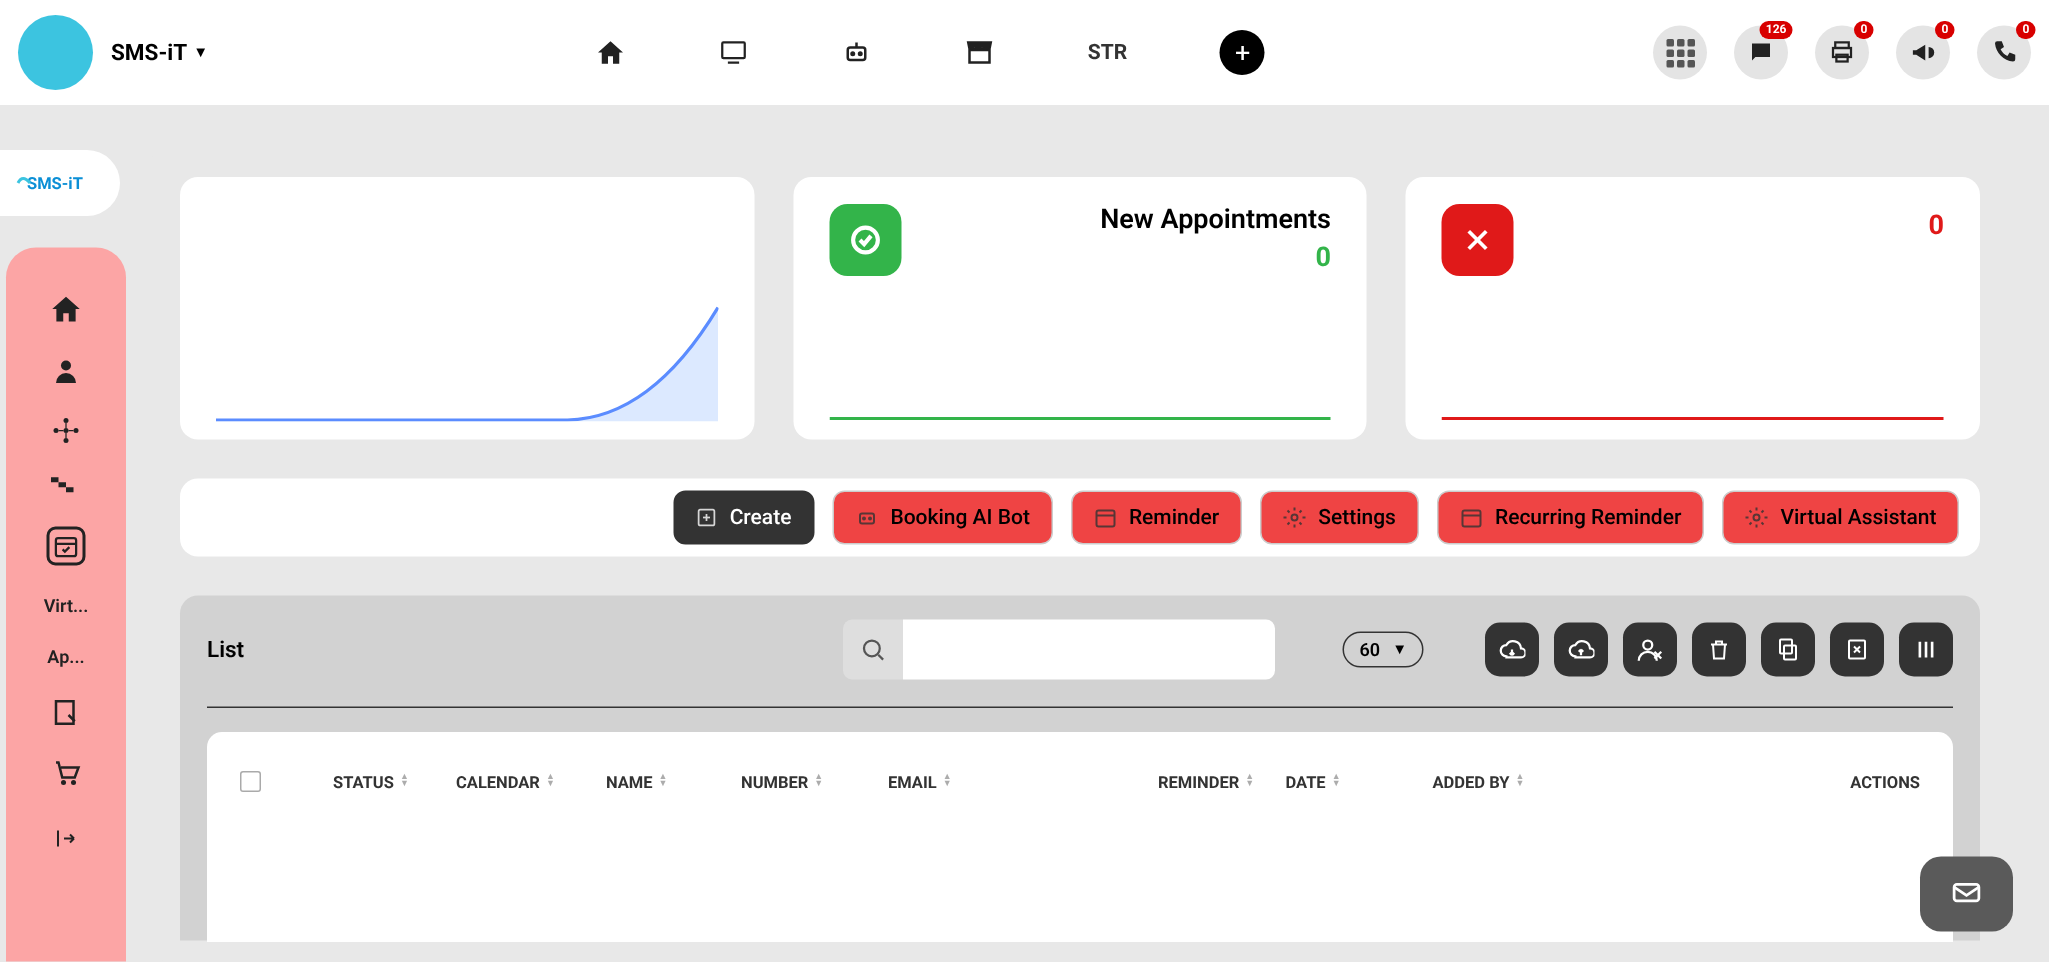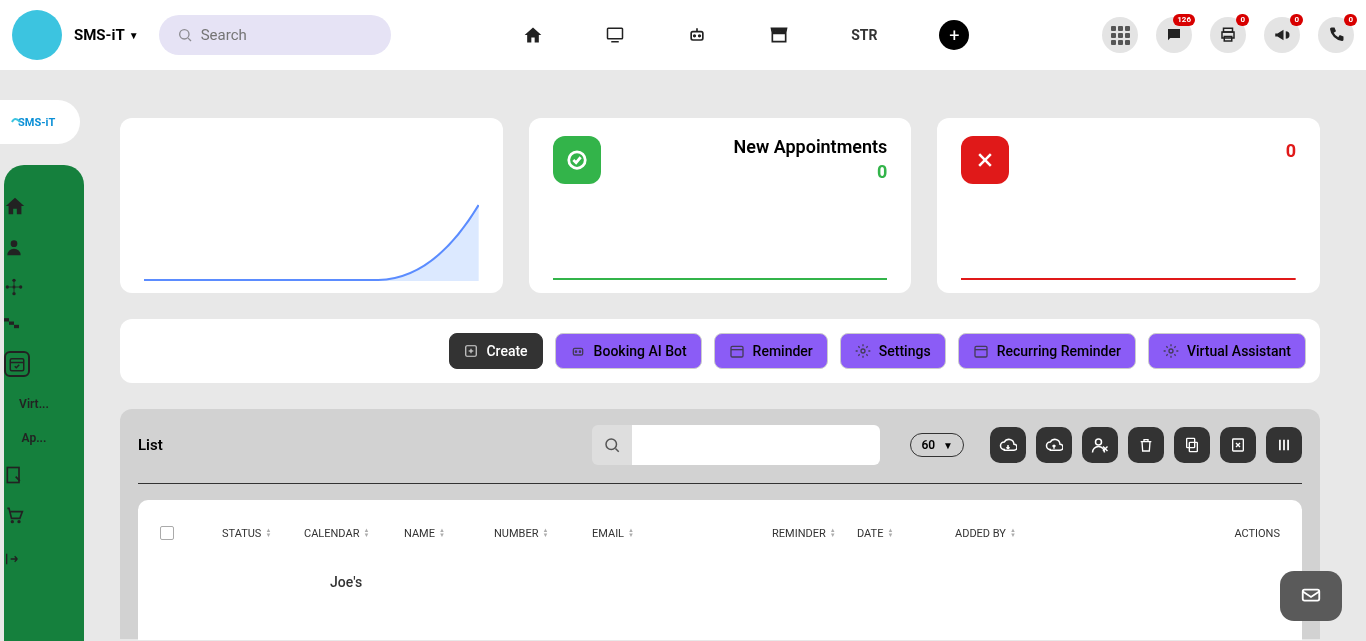--- a/index.html
+++ b/index.html
@@ -19,87 +19,78 @@
 .addbtn { width:30px; height:30px; border-radius:50%; background:#000; color:#fff; display:flex; align-items:center; justify-content:center; font-size:18px; }
 .topright { display:flex; align-items:center; gap:18px; margin-left:auto; }
 .grey-circ { width:36px; height:36px; border-radius:50%; background:#e4e4e4; display:flex; align-items:center; justify-content:center; font-size:16px; color:#333; position:relative; }
 .grid-icon { display:grid; grid-template-columns:repeat(3,5px); grid-template-rows:repeat(3,5px); gap:2px; }
 .grid-icon span { background:#555; border-radius:1px; }
 .badge { position:absolute; top:-3px; right:-3px; background:#d80000; color:#fff; font-size:8px; font-weight:700; border-radius:8px; padding:1px 4px; min-width:12px; text-align:center; line-height:1.2; }
 
 
 .sidebar-brand { position:absolute; left:0; top:100px; width:80px; height:44px; background:#fff; border-radius:0 22px 22px 0; display:flex; align-items:center; justify-content:center; font-size:10px; font-weight:700; color:#0b8fd6; }
 .sidebar-brand svg { width:60px; height:20px; }
-.sidebar { position:absolute; left:4px; top:165px; width:80px; background:#15803d; border-radius:20px 20px 0 0; height:476px; display:flex; flex-direction:column; padding-top:30px; gap:20px; }
+.sidebar { position:absolute; left:4px; top:165px; width:80px; background:#fca5a5; border-radius:20px 20px 0 0; height:476px; display:flex; flex-direction:column; align-items:center; padding-top:30px; gap:20px; }
 .side-ic { color:#222; font-size:20px; }
 .side-active { border:2px solid #222; border-radius:6px; padding:2px; height:26px; width:26px; display:flex; align-items:center; justify-content:center; }
 .side-label { font-size:12px; font-weight:600; color:#222; width:60px; overflow:hidden; white-space:nowrap; text-overflow:ellipsis; text-align:center; }
 
 
 .main { position:absolute; left:100px; top:98px; right:26px; bottom:0; background:#e8e8e8; border-radius:12px; padding:20px 20px 0 20px; overflow:hidden; }
 .cards { display:flex; gap:26px; }
 .card { flex:1; background:#fff; border-radius:12px; padding:18px 24px 8px 24px; height:175px; position:relative; overflow:hidden; }
 .card-row { display:flex; align-items:flex-start; gap:20px; }
 .card-icon { width:48px; height:48px; border-radius:12px; display:flex; align-items:center; justify-content:center; color:#fff; font-size:22px; }
 .ic-blue { background:#5b8cff; }
 .ic-green { background:#33b44a; }
 .ic-red { background:#e01919; }
 .card-title { font-size:18px; font-weight:600; margin-left:auto; text-align:right; }
 .card-val { font-size:18px; font-weight:700; margin-top:4px; }
 .v-blue { color:#5b8cff; } .v-green{ color:#33b44a; } .v-red{ color:#e01919; }
 .spark { position:absolute; left:24px; right:24px; bottom:12px; height:80px; }
 .spark svg { width:100%; height:100%; }
 
 
-.toolbar { margin-top:26px; background:#fff; border-radius:12px; height:64px; display:flex; align-items:center; justify-content:flex-end; padding:0 14px; gap:12px; }
-.tbtn { border:1px solid #ccc; background:#8b5cf6; border-radius:8px; height:36px; padding:0 14px; display:flex; align-items:center; gap:8px; font-size:14px; font-weight:500; cursor:pointer; }
+.toolbar { margin-top:26px; background:#fff; border-radius:12px; height:52px; display:flex; align-items:center; justify-content:flex-end; padding:0 14px; gap:12px; }
+.tbtn { border:1px solid #ccc; background:#ef4444; border-radius:8px; height:36px; padding:0 14px; display:flex; align-items:center; gap:8px; font-size:14px; font-weight:500; cursor:pointer; }
 .tbtn.dark { background:#333; color:#fff; border-color:#333; }
 .tbtn .ic { font-size:14px; opacity:.8; }
 
 
 .listpanel { margin-top:26px; background:#d2d2d2; border-radius:12px 12px 0 0; padding:16px 18px 0 18px; height:230px; }
-.listhead { display:flex; align-items:center; gap:12px; height:40px; }
+.listhead { display:flex; align-items:center; gap:27px; height:40px; }
 .list-title { font-size:15px; font-weight:600; flex-shrink:0; margin-right:auto; }
 .searchbox { display:flex; align-items:center; }
 .searchbox .magbtn { width:40px; height:40px; background:#dedede; display:flex; align-items:center; justify-content:center; border-radius:6px 0 0 6px; }
 .searchbox input { height:40px; width:248px; border:none; outline:none; padding:0 10px; background:#fff; border-radius:0 6px 6px 0; }
 .pagesel { border:1px solid #333; border-radius:20px; padding:4px 10px; display:flex; align-items:center; gap:8px; font-size:12px; font-weight:600; margin-left:18px; }
 .actcircles { display:flex; gap:10px; margin-left:14px; }
 .ac { width:36px; height:36px; border-radius:10px; background:#333; color:#fff; display:flex; align-items:center; justify-content:center; font-size:16px; }
 .divline { height:1px; background:#333; margin-top:18px; }
 .tablewrap { background:#fff; border-radius:10px 10px 0 0; margin-top:16px; padding:26px 22px 0 22px; height:140px; }
-.thead { display:flex; align-items:center; gap:10px; font-size:11px; font-weight:400; color:#333; }
+.thead { display:flex; align-items:center; gap:10px; font-size:11px; font-weight:700; color:#333; }
 .thead .col { display:flex; align-items:center; gap:4px; }
 .sorter { display:flex; flex-direction:column; font-size:6px; opacity:.4; line-height:.8; }
 .chk { width:14px; height:14px; border:1px solid #aaa; border-radius:2px; }
 .col-status{margin-left:38px;width:72px;} .col-cal{width:90px;} .col-name{width:80px;} .col-num{width:88px;} .col-email{width:170px;} .col-rem{width:75px;} .col-date{width:88px;} .col-added{width:80px;} .col-actions{margin-left:auto;}
 .trow { margin-top:34px; font-size:14px; color:#333; font-weight:500; padding-left:170px; }
 
 
 .chat-fab { position:absolute; right:24px; bottom:20px; width:62px; height:50px; background:#5a5a5a; border-radius:14px; display:flex; align-items:center; justify-content:center; color:#fff; font-size:24px; }
 
 svg { display:block; }
 </style>
 </head>
 <body>
 
 <div class="topbar">
   <div class="avatar-circle"></div>
   <div class="brand">
     <span>SMS-iT</span>
     <span class="chev">▼</span>
-  </div>
-  <div class="search-pill">
-    <span class="mag">
-      <svg width="16" height="16" viewBox="0 0 24 24" fill="none" stroke="#666" stroke-width="2">
-          <circle cx="11" cy="11" r="7"></circle>
-          <line x1="21" y1="21" x2="16.65" y2="16.65"></line>
-        </svg>
-    </span>
-    <input placeholder="Search" style="">
   </div>
   <div class="topcenter">
     <span class="tc-item">
       <svg width="20" height="20" viewBox="0 0 24 24" fill="#222">
           <path d="M12 3l10 9h-3v9h-5v-6h-4v6H5v-9H2z"></path>
         </svg>
     </span>
     <span class="tc-item">
       <svg width="20" height="18" viewBox="0 0 24 24" fill="none" stroke="#222" stroke-width="2">
           <rect x="2" y="3" width="20" height="14" rx="1"></rect>
@@ -442,23 +433,20 @@
             <span class="sorter">▲<br>▼</span>
           </div>
         <div class="col col-added">
             <span>ADDED BY</span>
             <span class="sorter">▲<br>▼</span>
           </div>
         <div class="col col-actions">
             <span>ACTIONS</span>
           </div>
       </div>
-      <div class="trow">
-        <span>Joe's</span>
-      </div>
     </div>
   </div>
 </div>
 
 <div class="chat-fab">
   <svg width="28" height="22" viewBox="0 0 24 24" fill="none" stroke="#fff" stroke-width="2">
       <rect x="3" y="5" width="18" height="12" rx="2"></rect>
       <path d="M3 7l9 6 9-6"></path>
     </svg>
 </div>

